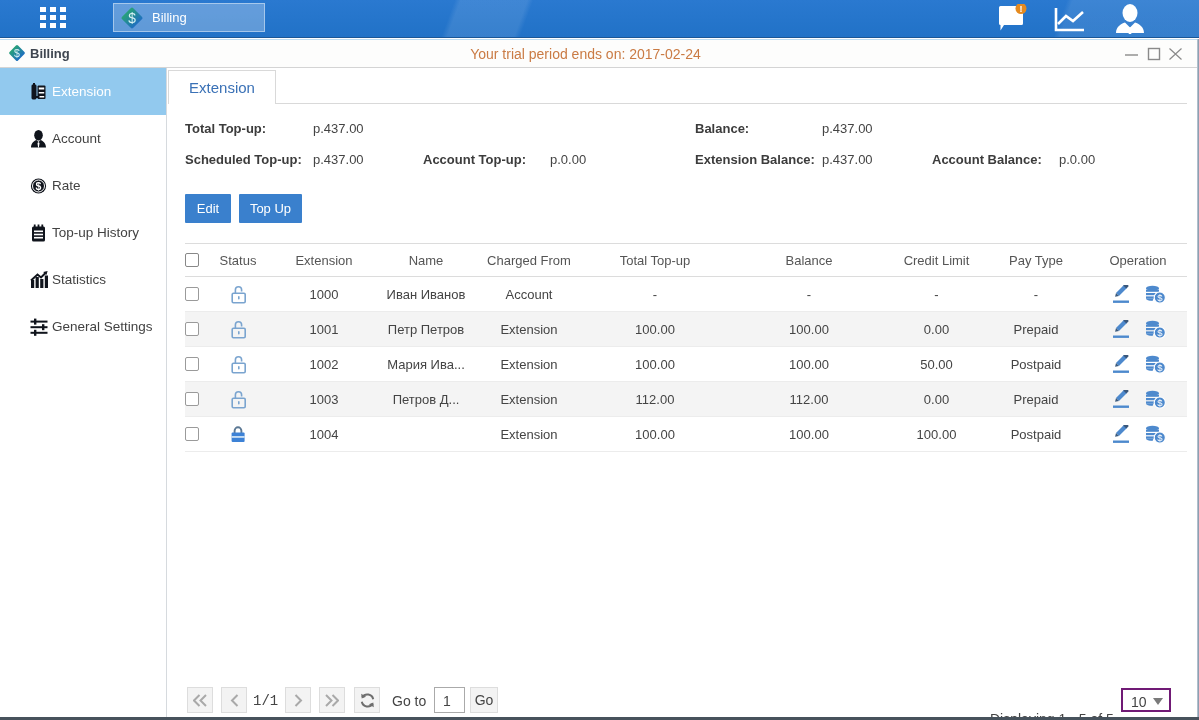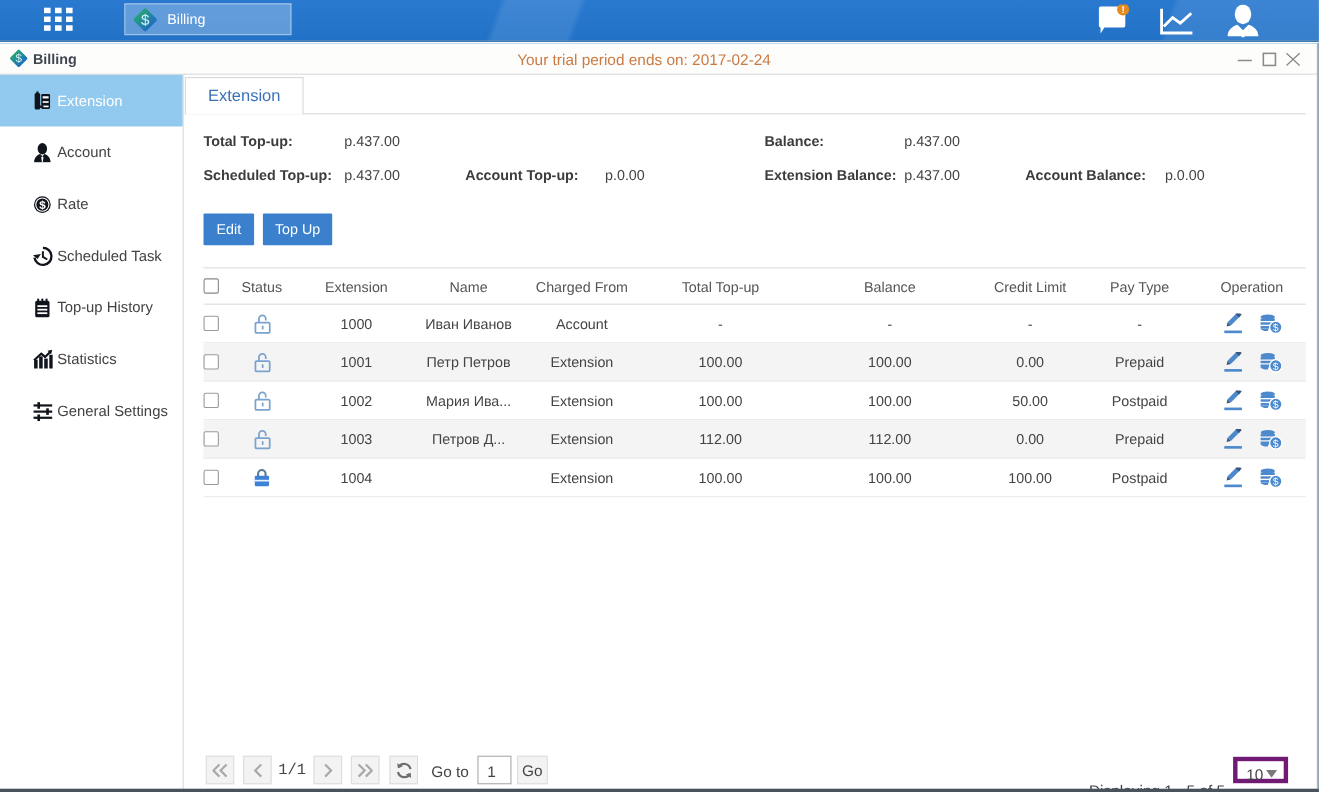--- a/index.html
+++ b/index.html
@@ -133,26 +133,20 @@
         <path d="M1 17.5 c0-4.5 3.5-7 5.5-7.5 l2 2 2-2 c2 .5 5.5 3 5.5 7.5 z" fill="#10141c"></path>
         <path d="M8.5 12 l-1 1 .6 4.5 h.8 l.6-4.5 z" fill="#fff"></path>
       </svg></span>Account</div>
     <div class="sitem"><span class="sicon">
       <svg width="17" height="18" viewBox="0 0 17 18">
         <circle cx="8.5" cy="9" r="7.6" fill="#10141c"></circle>
         <circle cx="8.5" cy="9" r="6" fill="none" stroke="#fff" stroke-width="1"></circle>
         <text x="8.5" y="13" font-size="10.5" font-weight="bold" fill="#fff" text-anchor="middle" font-family="Liberation Sans">$</text>
       </svg></span>Rate</div>
     <div class="sitem"><span class="sicon">
-      <svg width="18" height="18" viewBox="0 0 18 18">
-        <path d="M9 1.2 a7.8 7.8 0 1 1 -7.7 9" fill="none" stroke="#10141c" stroke-width="2.2"></path>
-        <path d="M0 8 l4.2 3.4 3-4.6 z" fill="#10141c"></path>
-        <path d="M9 4.5 v5 l4 2.4" fill="none" stroke="#10141c" stroke-width="1.8"></path>
-      </svg></span>Scheduled Task</div>
-    <div class="sitem"><span class="sicon">
       <svg width="17" height="18" viewBox="0 0 17 18">
         <rect x="2" y="2.5" width="13" height="15" rx="1.5" fill="#10141c"></rect>
         <rect x="3.8" y="0.5" width="1.8" height="4" fill="#10141c"></rect>
         <rect x="7.6" y="0.5" width="1.8" height="4" fill="#10141c"></rect>
         <rect x="11.4" y="0.5" width="1.8" height="4" fill="#10141c"></rect>
         <rect x="4" y="6.5" width="9" height="1.6" fill="#fff"></rect>
         <rect x="4" y="9.7" width="9" height="1.6" fill="#fff"></rect>
         <rect x="4" y="12.9" width="9" height="1.6" fill="#fff"></rect>
       </svg></span>Top-up History</div>
     <div class="sitem"><span class="sicon">
@@ -435,21 +429,21 @@
           <path d="M13.2 6.2 A 6 6 0 0 0 2.3 4.2" fill="none" stroke="#6e6e6e" stroke-width="2"></path>
           <path d="M1.2 0.8 l0.5 4.6 4.4-1.6 z" fill="#6e6e6e"></path>
           <path d="M1.8 8.8 A 6 6 0 0 0 12.7 10.8" fill="none" stroke="#6e6e6e" stroke-width="2"></path>
           <path d="M13.8 14.2 l-0.5-4.6 -4.4 1.6 z" fill="#6e6e6e"></path>
         </svg>
       </div>
       <div style="position:absolute; left:207px; top:6px;">Go to</div>
       <div style="position:absolute; left:249px; top:0; width:31px; height:26px; border:1px solid #aaa; background:#fff; padding:5px 0 0 8px;">1</div>
       <div class="pbtn" style="left:285px; width:28px; color:#444; font-size:14px;">Go</div>
       <div style="position:absolute; left:805px; top:24px;">Displaying 1 - 5 of 5</div>
-      <div style="position:absolute; left:936px; top:1px; width:50px; height:24px; border:4px solid #701a75; background:#fff;">
+      <div style="position:absolute; left:936px; top:1px; width:50px; height:24px; border:2px solid #701a75; background:#fff;">
         <span style="position:absolute; left:8px; top:4px;">10</span>
         <svg style="position:absolute; right:6px; top:8px;" width="10" height="7" viewBox="0 0 10 7">
           <path d="M0 0 h10 l-5 7 z" fill="#7a7a7a"></path>
         </svg>
       </div>
     </div>
   </div>
   <div style="position:absolute; right:0; top:39px; width:2px; height:678px;
        background:linear-gradient(90deg,#c3cfda,#7b90a4);"></div>
   <div class="bottomline"></div>

